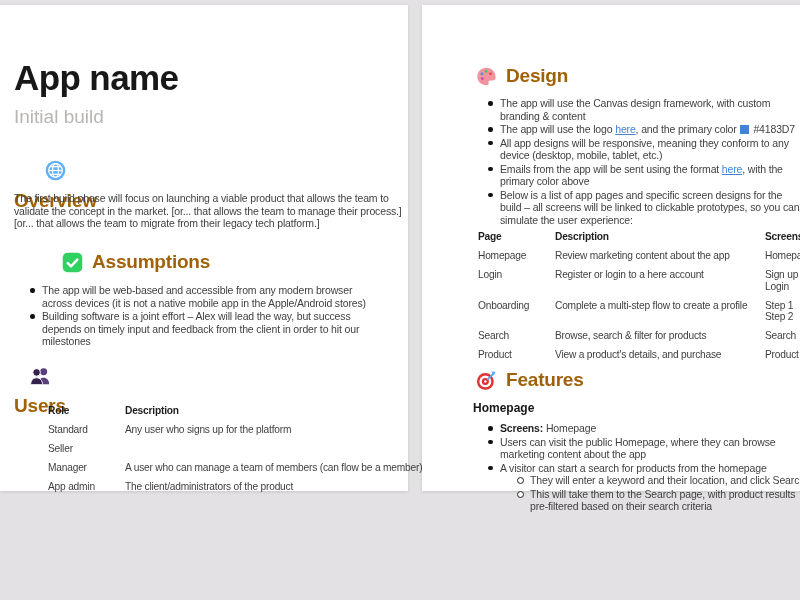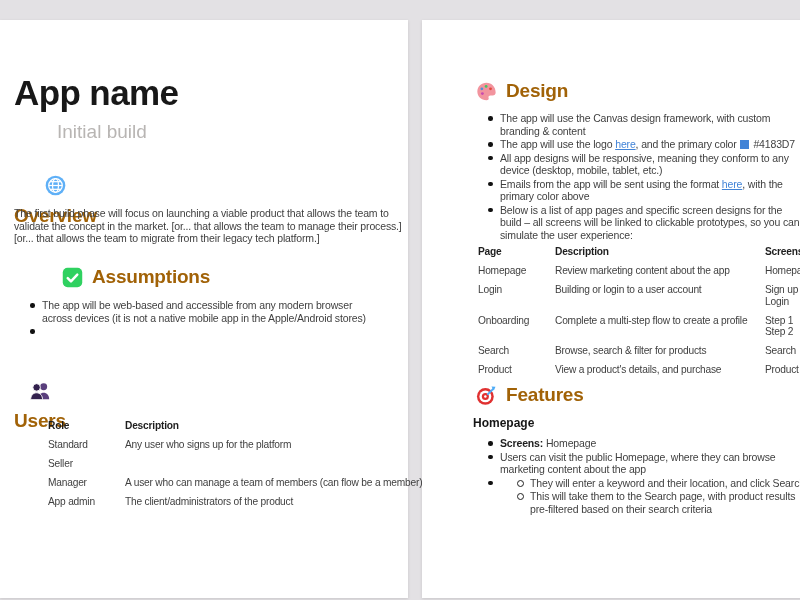--- a/index.html
+++ b/index.html
@@ -3,21 +3,21 @@
 <meta charset="utf-8">
 <style>
   html,body{margin:0;padding:0;}
   body{
     width:800px;height:600px;overflow:hidden;position:relative;
     background:#e3e1e4;
     font-family:"Liberation Sans","DejaVu Sans",sans-serif;
     color:#3f3f3f;
   }
   .page{
-    position:absolute;top:20px;height:578px;width:408px;background:#ffffff;
+    position:absolute;top:5px;height:486px;width:408px;background:#ffffff;
     box-shadow:0 1px 3px rgba(0,0,0,.12);
   }
   .page-left{left:0;}
   .page-right{left:422px;}
   .abs{position:absolute;}
 
   .doc-title{font-size:35px;font-weight:800;color:#181818;letter-spacing:-0.6px;}
   .doc-subtitle{font-size:19px;color:#b8b5b3;}
 
   .heading{display:flex;align-items:center;gap:9px;}
@@ -49,21 +49,21 @@
   .swatch{display:inline-block;width:9px;height:9px;background:#4183D7;vertical-align:-1px;margin:0 4px 0 1px;}
   .bold-inline{font-weight:700;color:#1e1e1e;}
   .subheading{font-size:12px;font-weight:700;color:#161616;}
 </style>
 </head>
 <body>
 
 <div class="page page-left">
 
   <div class="abs doc-title" style="left:14px;top:53px;">App name</div>
-  <div class="abs doc-subtitle" style="left:14px;top:101px;margin-left:43px;">Initial build</div>
+  <div class="abs doc-subtitle" style="left:14px;top:101px;">Initial build</div>
 
   <div class="abs heading" style="left:14px;top:155px;flex-direction:column;">
     <span class="h-icon">
       <svg viewBox="0 0 22 22" width="21" height="21">
           <circle cx="11" cy="11" r="10.3" fill="#5fb0f7"></circle>
           <g stroke="#fff" stroke-width="1.3" fill="none">
             <circle cx="11" cy="11" r="7.1"></circle>
             <ellipse cx="11" cy="11" rx="3.1" ry="7.1"></ellipse>
             <line x1="3.9" y1="11" x2="18.1" y2="11"></line>
             <line x1="5.2" y1="7" x2="16.8" y2="7"></line>
@@ -81,21 +81,21 @@
       <svg viewBox="0 0 22 22" width="21" height="21">
           <rect x="0.8" y="0.8" width="20.4" height="20.4" rx="5" fill="#2fd160"></rect>
           <path d="M6 11.6l3.4 3.4L16 8" stroke="#fff" stroke-width="2.6" fill="none" stroke-linecap="round" stroke-linejoin="round"></path>
         </svg>
     </span>
     <span class="h-label">Assumptions</span>
   </div>
 
   <ul class="abs blist body-text" style="left:30px;top:279px;width:352px;">
     <li><span class="dot"></span><span>The app will be web-based and accessible from any modern browser across devices (it is not a native mobile app in the Apple/Android stores)</span></li>
-    <li><span class="dot"></span></li>
+    <li><span class="dot"></span><span>Building software is a joint effort – Alex will lead the way, but success depends on timely input and feedback from the client in order to hit our milestones</span></li>
   </ul>
 
   <div class="abs heading" style="left:14px;top:360px;flex-direction:column;">
     <span class="h-icon">
       <svg viewBox="0 0 24 22" width="22" height="21">
         <g fill="#5a3f7d">
             <circle cx="16" cy="6.8" r="3.8"></circle>
             <path d="M10 20.5c0-4.2 2.6-7 6-7s6 2.8 6 7z"></path>
           </g>
         <g fill="#32204d" stroke="#fff" stroke-width="1">
@@ -162,21 +162,21 @@
     <div class="trow">
       <div class="tcell">Homepage</div>
       <div class="tcell">Review marketing content about the app</div>
       <div class="tcell screens-cell">
           <div>Homepage</div>
           <div></div>
         </div>
     </div>
     <div class="trow">
       <div class="tcell">Login</div>
-      <div class="tcell">Building or login to a user account</div>
+      <div class="tcell">Register or login to a here account</div>
       <div class="tcell screens-cell">
           <div>Sign up</div>
           <div>Login</div>
         </div>
     </div>
     <div class="trow">
       <div class="tcell">Onboarding</div>
       <div class="tcell">Complete a multi-step flow to create a profile</div>
       <div class="tcell screens-cell">
           <div>Step 1</div>
@@ -213,20 +213,20 @@
       </svg>
     </span>
     <span class="h-label">Features</span>
   </div>
 
   <div class="abs subheading" style="left:51px;top:396px;">Homepage</div>
 
   <ul class="abs blist body-text" style="left:66px;top:417px;width:322px;">
     <li><span class="dot"></span><span><span class="bold-inline">Screens:</span><span> Homepage</span></span></li>
     <li><span class="dot"></span><span>Users can visit the public Homepage, where they can browse marketing content about the app</span></li>
-    <li><span class="dot"></span>
+    <li><span class="dot"></span><span>A visitor can start a search for products from the homepage</span>
       <ul class="sublist">
         <li><span class="ring"></span><span>They will enter a keyword and their location, and click Search</span></li>
         <li><span class="ring"></span><span>This will take them to the Search page, with product results pre-filtered based on their search criteria</span></li>
       </ul>
     </li>
   </ul>
 </div>
 
 </body></html>

